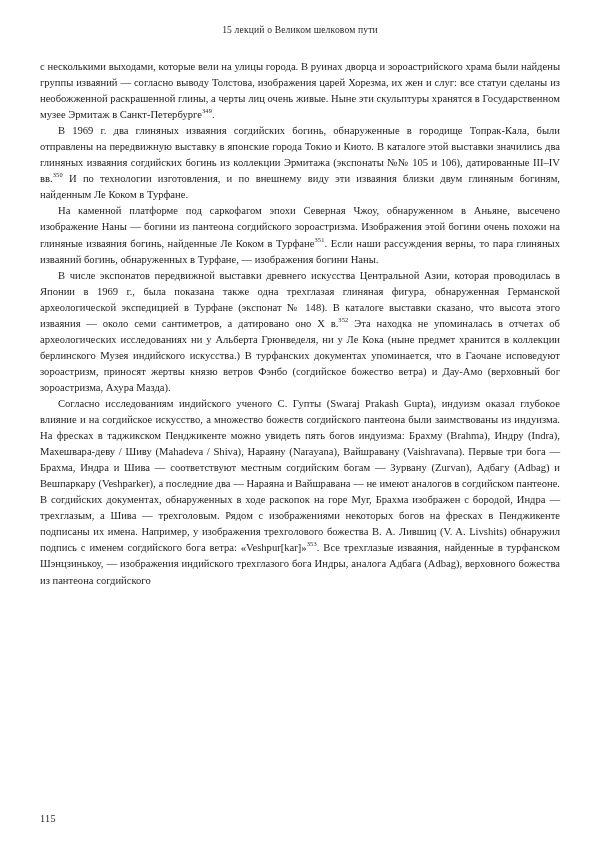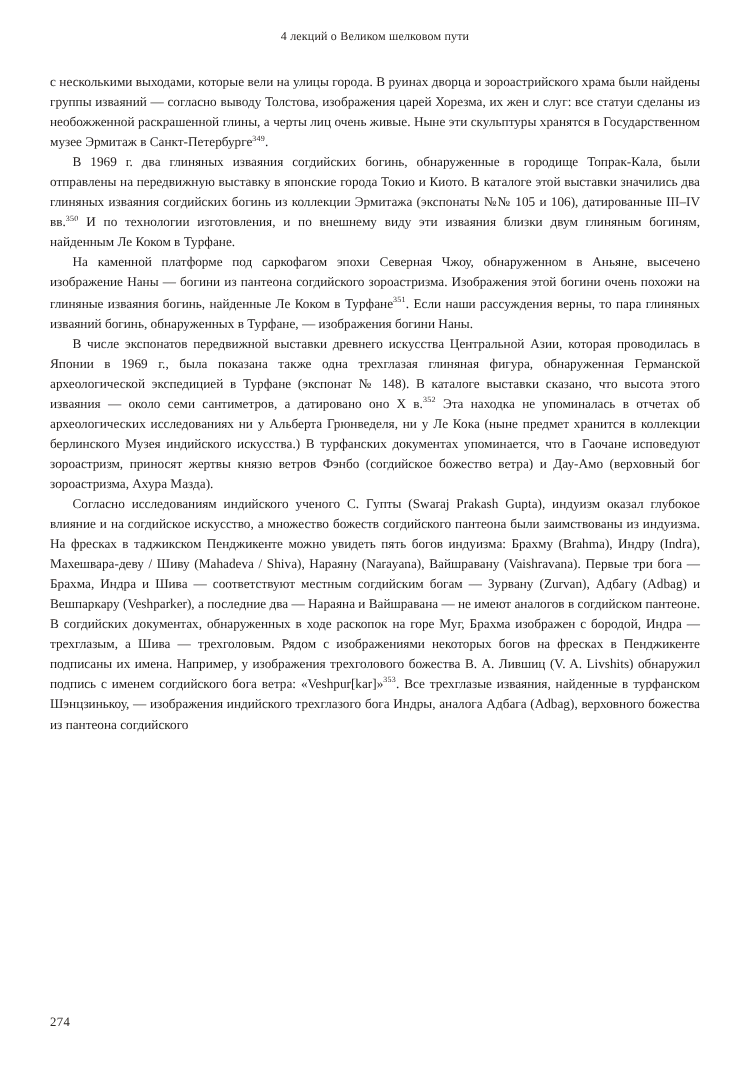--- a/index.html
+++ b/index.html
@@ -69,31 +69,31 @@
     color: #2b2724;
     letter-spacing: 0.3px;
     font-family: "Liberation Serif", "DejaVu Serif", serif;
   }
 </style>
 </head>
 <body>
 
 <div class="page">
 
-  <div class="running-head">4 лекций о Великом шелковом пути</div>
+  <div class="running-head">15 лекций о Великом шелковом пути</div>
 
   <div class="text-block">
 
     <p class="para"><span>с несколькими выходами, которые вели на улицы города. В руинах дворца и зороастрийского храма были найдены группы изваяний — согласно выводу Толстова, изображения царей Хорезма, их жен и слуг: все статуи сделаны из необожженной раскрашенной глины, а черты лиц очень живые. Ныне эти скульптуры хранятся в Государственном музее Эрмитаж в Санкт-Петербурге</span><sup class="fn">349</sup><span>.</span></p>
 
     <p class="para indent"><span>В 1969 г. два глиняных изваяния согдийских богинь, обнаруженные в городище Топрак-Кала, были отправлены на передвижную выставку в японские города Токио и Киото. В каталоге этой выставки значились два глиняных изваяния согдийских богинь из коллекции Эрмитажа (экспонаты №№ 105 и 106), датированные III–IV вв.</span><sup class="fn">350</sup><span> И по технологии изготовления, и по внешнему виду эти изваяния близки двум глиняным богиням, найденным Ле Коком в Турфане.</span></p>
 
     <p class="para indent"><span>На каменной платформе под саркофагом эпохи Северная Чжоу, обнаруженном в Аньяне, высечено изображение Наны — богини из пантеона согдийского зороастризма. Изображения этой богини очень похожи на глиняные изваяния богинь, найденные Ле Коком в Турфане</span><sup class="fn">351</sup><span>. Если наши рассуждения верны, то пара глиняных изваяний богинь, обнаруженных в Турфане, — изображения богини Наны.</span></p>
 
     <p class="para indent"><span>В числе экспонатов передвижной выставки древнего искусства Центральной Азии, которая проводилась в Японии в 1969 г., была показана также одна трехглазая глиняная фигура, обнаруженная Германской археологической экспедицией в Турфане (экспонат № 148). В каталоге выставки сказано, что высота этого изваяния — около семи сантиметров, а датировано оно X в.</span><sup class="fn">352</sup><span> Эта находка не упоминалась в отчетах об археологических исследованиях ни у Альберта Грюнведеля, ни у Ле Кока (ныне предмет хранится в коллекции берлинского Музея индийского искусства.) В турфанских документах упоминается, что в Гаочане исповедуют зороастризм, приносят жертвы князю ветров Фэнбо (согдийское божество ветра) и Дау-Амо (верховный бог зороастризма, Ахура Мазда).</span></p>
 
     <p class="para indent"><span>Согласно исследованиям индийского ученого С. Гупты (Swaraj Prakash Gupta), индуизм оказал глубокое влияние и на согдийское искусство, а множество божеств согдийского пантеона были заимствованы из индуизма. На фресках в таджикском Пенджикенте можно увидеть пять богов индуизма: Брахму (Brahma), Индру (Indra), Махешвара-деву / Шиву (Mahadeva / Shiva), Нараяну (Narayana), Вайшравану (Vaishravana). Первые три бога — Брахма, Индра и Шива — соответствуют местным согдийским богам — Зурвану (Zurvan), Адбагу (Adbag) и Вешпаркару (Veshparker), а последние два — Нараяна и Вайшравана — не имеют аналогов в согдийском пантеоне. В согдийских документах, обнаруженных в ходе раскопок на горе Муг, Брахма изображен с бородой, Индра — трехглазым, а Шива — трехголовым. Рядом с изображениями некоторых богов на фресках в Пенджикенте подписаны их имена. Например, у изображения трехголового божества В. А. Лившиц (V. A. Livshits) обнаружил подпись с именем согдийского бога ветра: «Veshpur[kar]»</span><sup class="fn">353</sup><span>. Все трехглазые изваяния, найденные в турфанском Шэнцзинькоу, — изображения индийского трехглазого бога Индры, аналога Адбага (Adbag), верховного божества из пантеона согдийского</span></p>
 
   </div>
 
-  <div class="folio">274</div>
+  <div class="folio">115</div>
 
 </div>
 
 </body></html>

